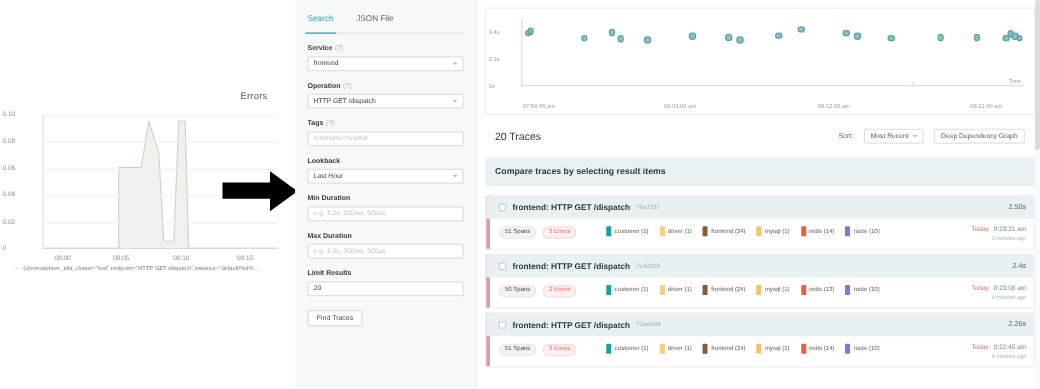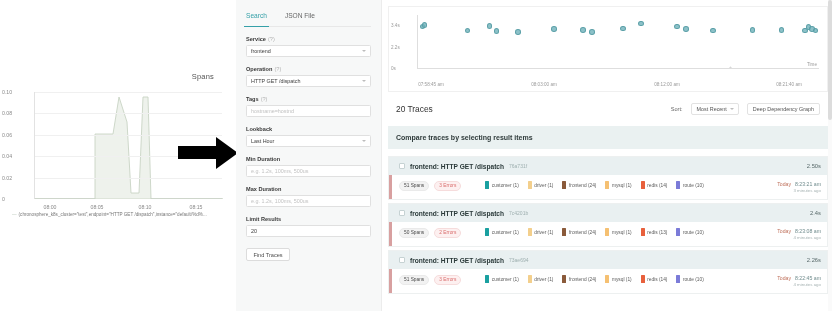--- a/index.html
+++ b/index.html
@@ -177,21 +177,21 @@
     position: absolute; left: 0; top: 0; width: 4px; height: 120px;
     background: #dcdcdc; border-radius: 2px;
   }
 </style>
 </head>
 <body>
 
 <div class="page">
 
   <div class="errors-panel">
-    <div class="errors-title">Spans</div>
+    <div class="errors-title">Errors</div>
 
     <div class="eyaxis" id="eyaxis">
         <span class="sy" style="position: absolute; right: 3px; top: 4px; font-size: 5.2px; color: rgb(138, 138, 138);">0.10</span>
         <span class="sy" style="position: absolute; right: 3px; top: 25.4px; font-size: 5.2px; color: rgb(138, 138, 138);">0.08</span>
         <span class="sy" style="position: absolute; right: 3px; top: 46.8px; font-size: 5.2px; color: rgb(138, 138, 138);">0.06</span>
         <span class="sy" style="position: absolute; right: 3px; top: 68.2px; font-size: 5.2px; color: rgb(138, 138, 138);">0.04</span>
         <span class="sy" style="position: absolute; right: 3px; top: 89.6px; font-size: 5.2px; color: rgb(138, 138, 138);">0.02</span>
         <span class="sy" style="position: absolute; right: 3px; top: 111px; font-size: 5.2px; color: rgb(138, 138, 138);">0</span>
       </div>
     <div class="errors-plot" id="errplot">

